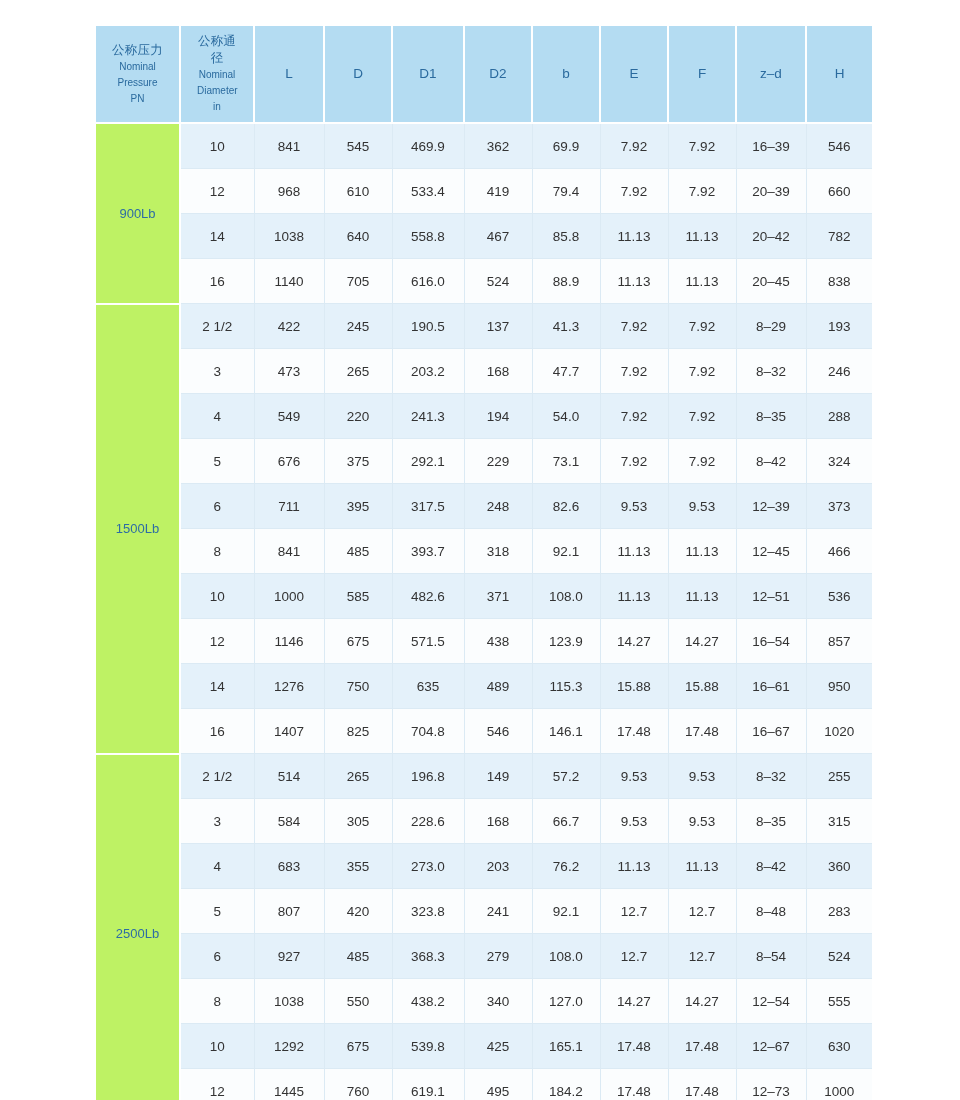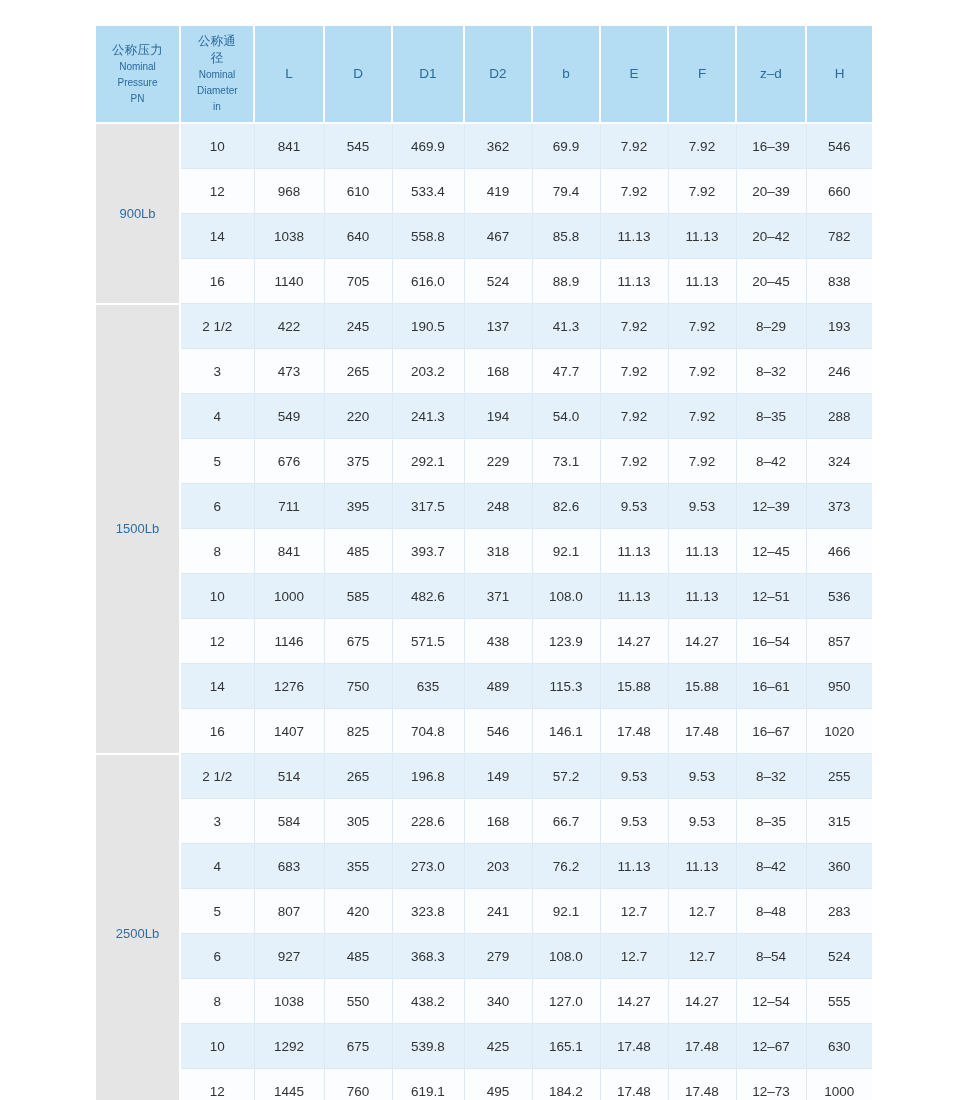--- a/index.html
+++ b/index.html
@@ -58,21 +58,21 @@
     line-height: 16px;
   }
   th .sym {
     display: block;
     font-size: 13.5px;
     line-height: 16px;
   }
 
   
   td.group {
-    background: #e5e5e5;
+    background: #bef264;
     color: #2e6da4;
     font-size: 13px;
     text-align: center;
     vertical-align: middle;
     border-right: 2px solid #ffffff;
     border-bottom: 2px solid #ffffff;
   }
 
   
   tbody td.cell {

